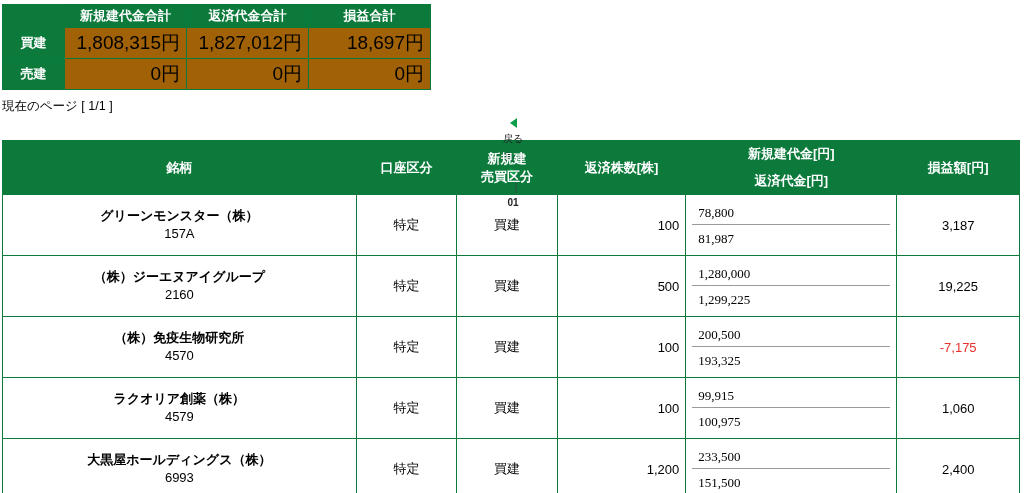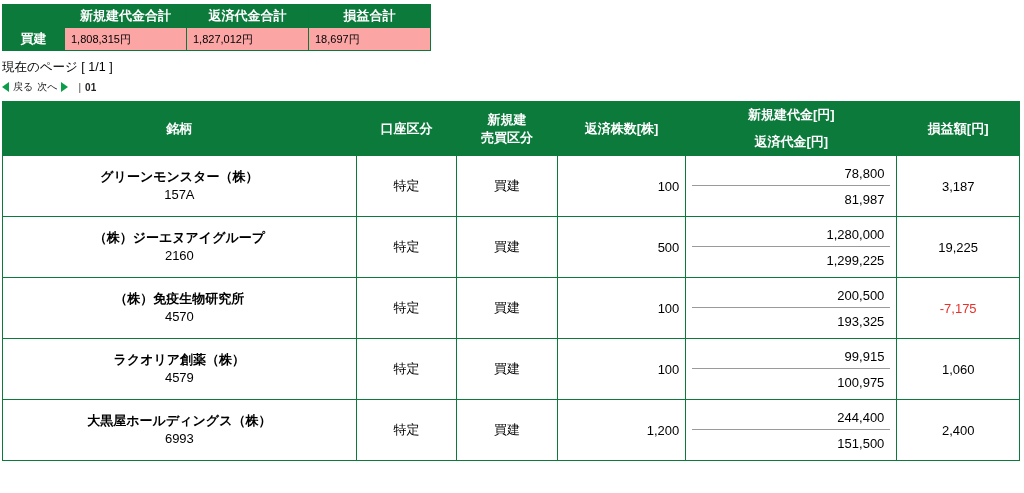--- a/index.html
+++ b/index.html
@@ -48,40 +48,41 @@
     width: 122px;
   }
   table.summary th.rowhead {
     background: #0b7a3b;
     color: #ffffff;
     text-align: center;
     font-weight: bold;
     width: 62px;
   }
   table.summary td.num {
-    text-align: left;
-    background: #fca5a5;
-    font-size: 11px;
+    text-align: right;
+    background: #a16207;
+    font-size: 19px;
   }
   table.summary td.blank {
     background: #d4d4d4;
   }
 
   
   .paging-info {
     margin: 8px 0 0 2px;
     font-size: 12.5px;
   }
   .paging-nav {
     margin: 3px 0 0 2px;
     font-size: 10px;
     display: flex;
     align-items: center;
     gap: 4px;
     height: 16px;
+    flex-direction: column;
   }
   .arrow-left {
     width: 0; height: 0;
     border-top: 5px solid transparent;
     border-bottom: 5px solid transparent;
     border-right: 7px solid #0b9e48;
     display: inline-block;
   }
   .arrow-right {
     width: 0; height: 0;
@@ -144,25 +145,26 @@
   td.num { text-align: right; }
   td.pl { text-align: center; }
   td.pl.neg { color: #e8312a; }
 
   
   td.amtcell {
     padding: 0;
   }
   td.amtcell .amt-top,
   td.amtcell .amt-bot {
-    text-align: right;
+    text-align: left;
     padding: 4px 6px;
     height: 26px;
     box-sizing: border-box;
     line-height: 19px;
+    font-family: Liberation Serif, serif;
   }
   td.amtcell .amt-top { border-bottom: 1px solid #9a9a9a; }
 </style>
 </head>
 <body>
 
 <div class="page">
 
   <table class="summary">
     <thead>
@@ -172,20 +174,26 @@
         <th class="colhead">返済代金合計</th>
         <th class="colhead">損益合計</th>
       </tr>
     </thead>
     <tbody>
       <tr>
         <th class="rowhead">買建</th>
         <td class="num">1,808,315円</td>
         <td class="num">1,827,012円</td>
         <td class="num">18,697円</td>
+      </tr>
+      <tr>
+        <th class="rowhead">売建</th>
+        <td class="num">0円</td>
+        <td class="num">0円</td>
+        <td class="num">0円</td>
       </tr>
     </tbody>
   </table>
 
   <div class="paging-info">現在のページ [ 1/1 ]</div>
 
   <div class="paging-nav">
     <span class="arrow-left"></span>
     <span class="lbl">戻る</span>
     <span class="lbl" style="margin-left:0;">次へ</span>
@@ -270,21 +278,21 @@
       </tr>
       <tr>
         <td class="stock">
           <span>大黒屋ホールディングス（株）</span>
           <span class="code">6993</span>
         </td>
         <td class="center">特定</td>
         <td class="center">買建</td>
         <td class="num">1,200</td>
         <td class="amtcell">
-          <div class="amt-top">244,400</div>
+          <div class="amt-top">233,500</div>
           <div class="amt-bot">151,500</div>
         </td>
         <td class="pl">2,400</td>
       </tr>
     </tbody>
   </table>
 
 </div>
 
 </body></html>

